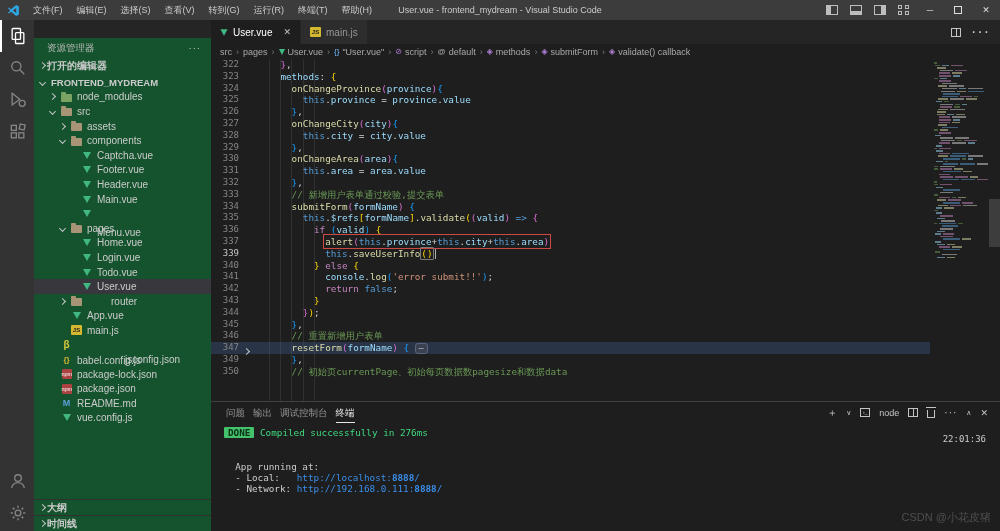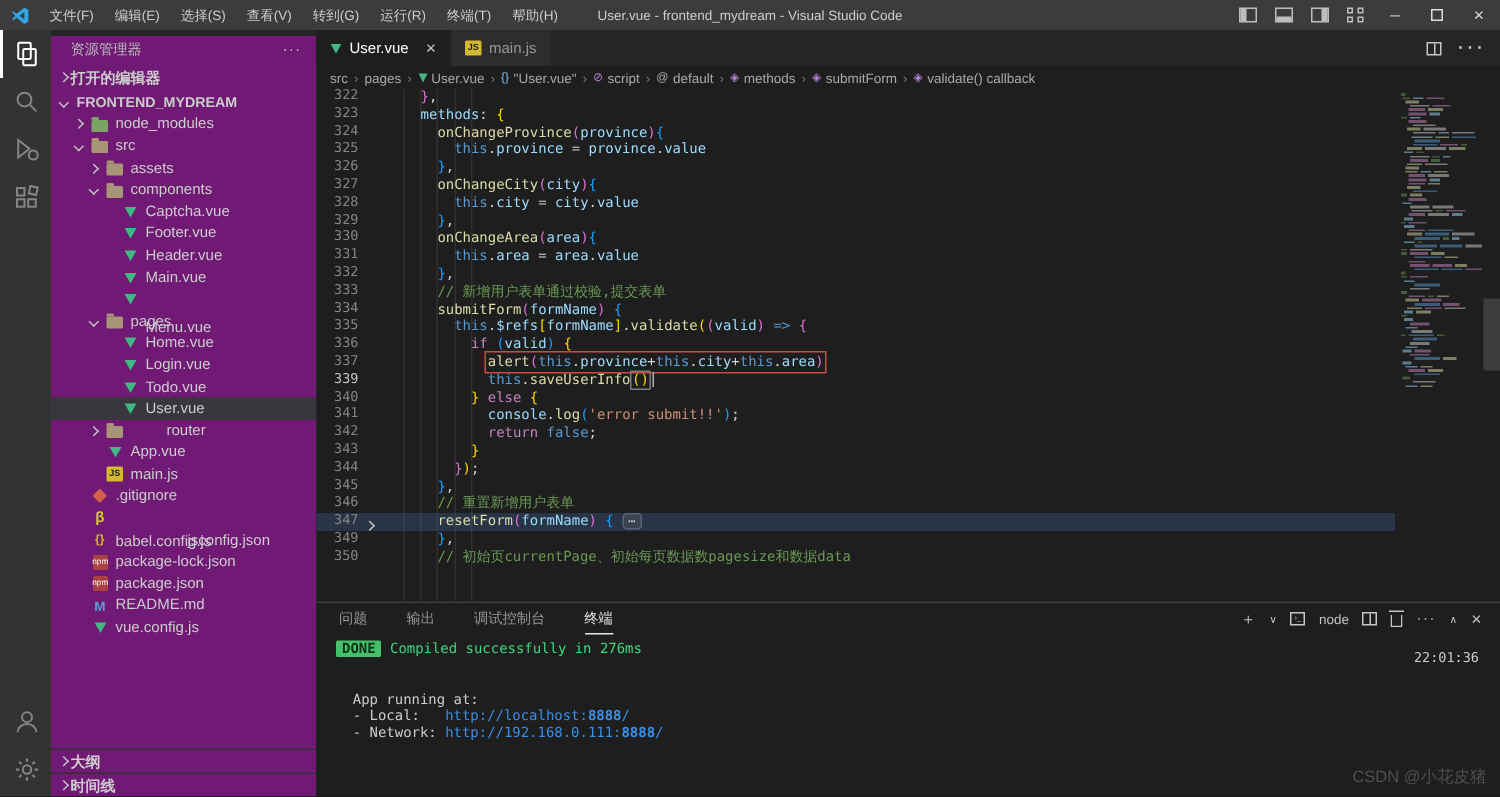--- a/index.html
+++ b/index.html
@@ -26,21 +26,21 @@
 
   
   .activitybar{position:absolute;top:20px;left:0;width:34px;bottom:0;background:#333333;display:flex;flex-direction:column;align-items:stretch;z-index:20}
   .ab-item{height:32px;display:flex;align-items:center;justify-content:center;border-left:2px solid transparent;cursor:pointer}
   .ab-item svg{stroke:#858585;fill:none;stroke-width:1.6}
   .ab-item.active{border-left-color:#ffffff}
   .ab-item.active svg{stroke:#ffffff}
   .ab-bottom{margin-top:auto;margin-bottom:2px}
 
   
-  .sidebar{position:absolute;top:24px;left:34px;width:177px;bottom:0;background:#701a75;font-size:10px;color:#cccccc;overflow:hidden}
+  .sidebar{position:absolute;top:38px;left:34px;width:177px;bottom:0;background:#14532d;font-size:10px;color:#cccccc;overflow:hidden}
   .sb-title{height:20px;line-height:20px;padding-left:13px;font-size:9.5px;color:#bbbbbb;display:flex;align-items:center}
   .sb-title .dots{margin-left:auto;margin-right:10px;letter-spacing:1px;color:#cccccc}
   .sb-section{height:15px;display:flex;align-items:center;font-weight:bold;font-size:10px;color:#cccccc;padding-left:3px}
   .chev{display:inline-block;width:5px;height:5px;border-right:1px solid #c5c5c5;border-bottom:1px solid #c5c5c5;flex:0 0 auto}
   .chev.r{transform:rotate(-45deg)}
   .chev.d{transform:rotate(45deg)}
   .tree{margin-top:2px}
   .tree-row{height:14.6px;display:flex;align-items:center;white-space:nowrap;cursor:pointer}
   .tree-row.selected{background:#37373d}
   .tree-row .lbl{margin-left:4px}
@@ -357,27 +357,20 @@
             <div class="ico ico-vue"></div>
           </div>
           <div class="lbl" style="display: inline;">App.vue</div>
         </div>
         <div class="tree-row" style="padding-left: 23px;">
           <div class="chev-col"></div>
           <div class="ico-wrap">
             <div class="ico ico-js">JS</div>
           </div>
           <div class="lbl" style="display: inline;">main.js</div>
-        </div>
-        <div class="tree-row" style="padding-left: 13px;">
-          <div class="chev-col"></div>
-          <div class="ico-wrap">
-            <div class="ico ico-git"></div>
-          </div>
-          <div class="lbl" style="display: inline;">.gitignore</div>
         </div>
         <div class="tree-row" style="padding-left: 13px;">
           <div class="chev-col"></div>
           <div class="ico-wrap">
             <div class="ico ico-babel">β</div>
           </div>
           <div class="lbl" style="display: inline; margin-top: 32px;">babel.config.js</div>
         </div>
         <div class="tree-row" style="padding-left: 13px;">
           <div class="chev-col"></div>
@@ -821,21 +814,21 @@
           <div class="mm-row">
             <span style="margin-left: 5px; width: 7.71469px; background: rgb(156, 220, 254);"></span>
             <span style="margin-left: 2px; width: 8.56102px; background: rgb(220, 220, 170);"></span>
           </div>
         </div>
       <div class="vscroll"></div>
     </div>
 
     <div class="panel">
       <div class="panel-tabs">
-        <span class="panel-tabs-holder" style="display:flex;gap:26px">
+        <span class="panel-tabs-holder" style="display:flex;gap:8px">
             <div class="panel-tab">问题</div>
             <div class="panel-tab">输出</div>
             <div class="panel-tab">调试控制台</div>
             <div class="panel-tab active">终端</div>
           </span>
         <span class="panel-actions">
           <span>＋</span>
           <span style="font-size:7px">∨</span>
           <span class="ico-term">›_</span>
           <span class="pa-txt">node</span>

